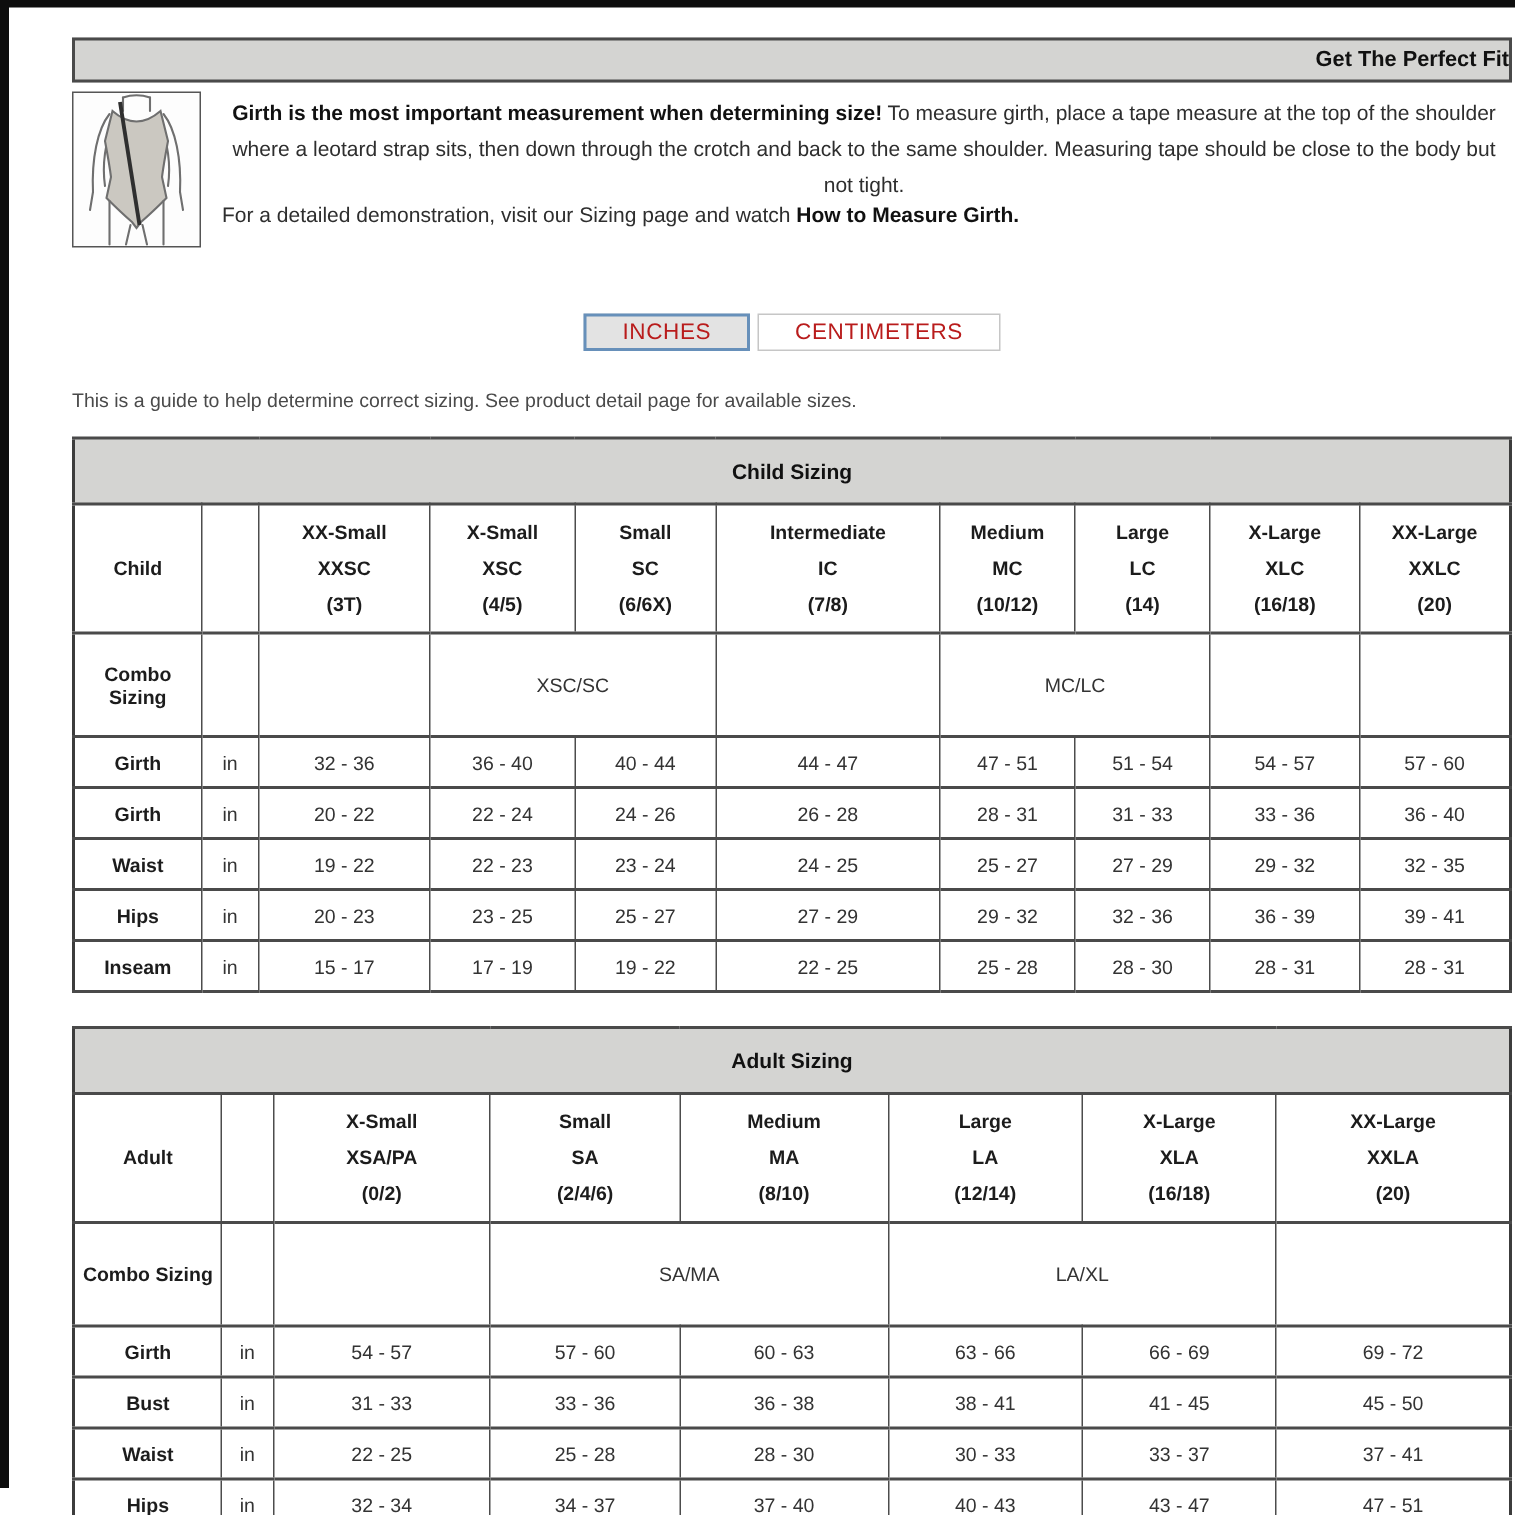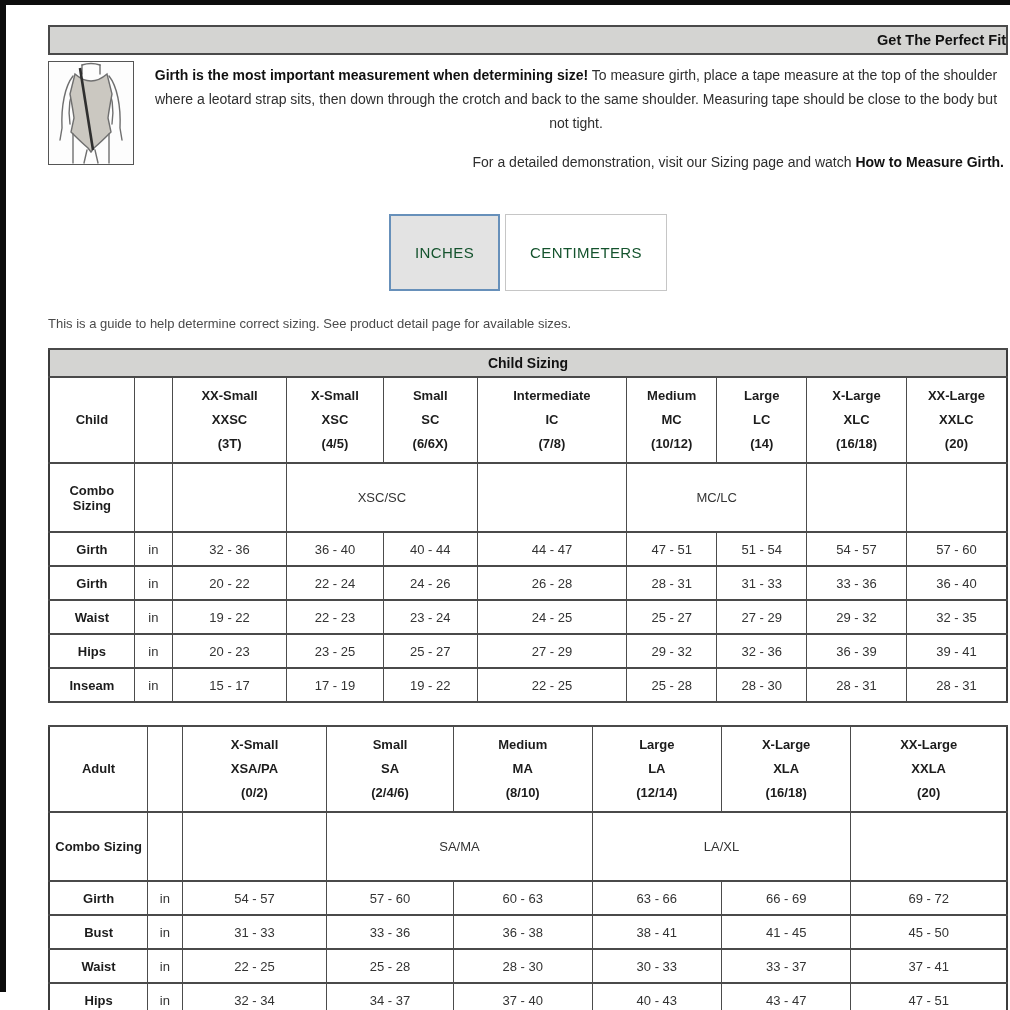--- a/index.html
+++ b/index.html
@@ -30,30 +30,30 @@
   .intro-row { display: flex; margin-top: 6px; align-items: flex-start; }
   .figure-box {
     width: 86px; height: 104px;
     border: 1px solid #555;
     background: #fdfdfd;
     flex: 0 0 auto;
   }
   .intro-col { flex: 1 1 auto; padding: 2px 4px 0 14px; }
   .intro-text { text-align: center; font-size: 14px; line-height: 1.72; color: #2e2e2e; }
   .intro-text b { color: #111; }
-  .demo-line { text-align: right; font-size: 14px; margin-top: 19px; color: #2e2e2e; }
+  .demo-line { text-align: left; font-size: 14px; color: #2e2e2e; }
   .demo-line b { color: #111; }
 
   .unit-buttons { display: flex; justify-content: center; gap: 5px; margin-top: 44px; }
   .unit-btn {
     font-family: "Liberation Sans", sans-serif;
     font-size: 15px;
     letter-spacing: 0.4px;
-    color: #14532d;
-    padding: 28px 24px;
+    color: #b91c1c;
+    padding: 2px 24px;
     cursor: pointer;
   }
   .unit-btn.selected {
     background: #e3e3e3;
     border: 2px solid #6790ba;
   }
   .unit-btn.unselected {
     background: #ffffff;
     border: 1px solid #c6c6c6;
   }
@@ -77,21 +77,21 @@
     text-align: center;
     vertical-align: middle;
     padding: 2px 3px;
   }
   table.size-table { border: 2px solid #3c3c3c; }
   th.tbl-title {
     background: #d4d4d2;
     font-weight: bold;
     font-size: 14px;
     color: #111;
-    height: 28px;
+    height: 44px;
   }
   tr.hdr-row th { font-weight: bold; color: #1c1c1c; height: 86px; line-height: 1.85; }
   tr.combo-row td { height: 69px; }
   tr.data-row td { height: 34px; }
   td.row-label, td.combo-label { font-weight: bold; color: #1c1c1c; }
   td.thick-left, th.thick-left { border-left: 2px solid #333; }
 
   svg .ln { stroke: #6f6f6f; stroke-width: 1.4; fill: none; stroke-linecap: round; }
   svg .leo { fill: #cbc8c1; stroke: #6f6f6f; stroke-width: 1.4; }
   svg .tape { stroke: #2f2f2f; stroke-width: 2.6; }
@@ -249,20 +249,23 @@
         <col style="width: 10.3%;">
         <col style="width: 3.6%;">
         <col style="width: 15.1%;">
         <col style="width: 13.2%;">
         <col style="width: 14.5%;">
         <col style="width: 13.5%;">
         <col style="width: 13.5%;">
         <col style="width: 16.3%;">
       </colgroup>
       <tbody>
+        <tr>
+          <th class="tbl-title" colspan="8">Adult Sizing</th>
+        </tr>
         <tr class="hdr-row">
           <th>Adult</th>
           <th></th>
           <th>X-Small<br>XSA/PA<br>(0/2)</th>
           <th>Small<br>SA<br>(2/4/6)</th>
           <th>Medium<br>MA<br>(8/10)</th>
           <th>Large<br>LA<br>(12/14)</th>
           <th>X-Large<br>XLA<br>(16/18)</th>
           <th class="thick-left">XX-Large<br>XXLA<br>(20)</th>
         </tr>

